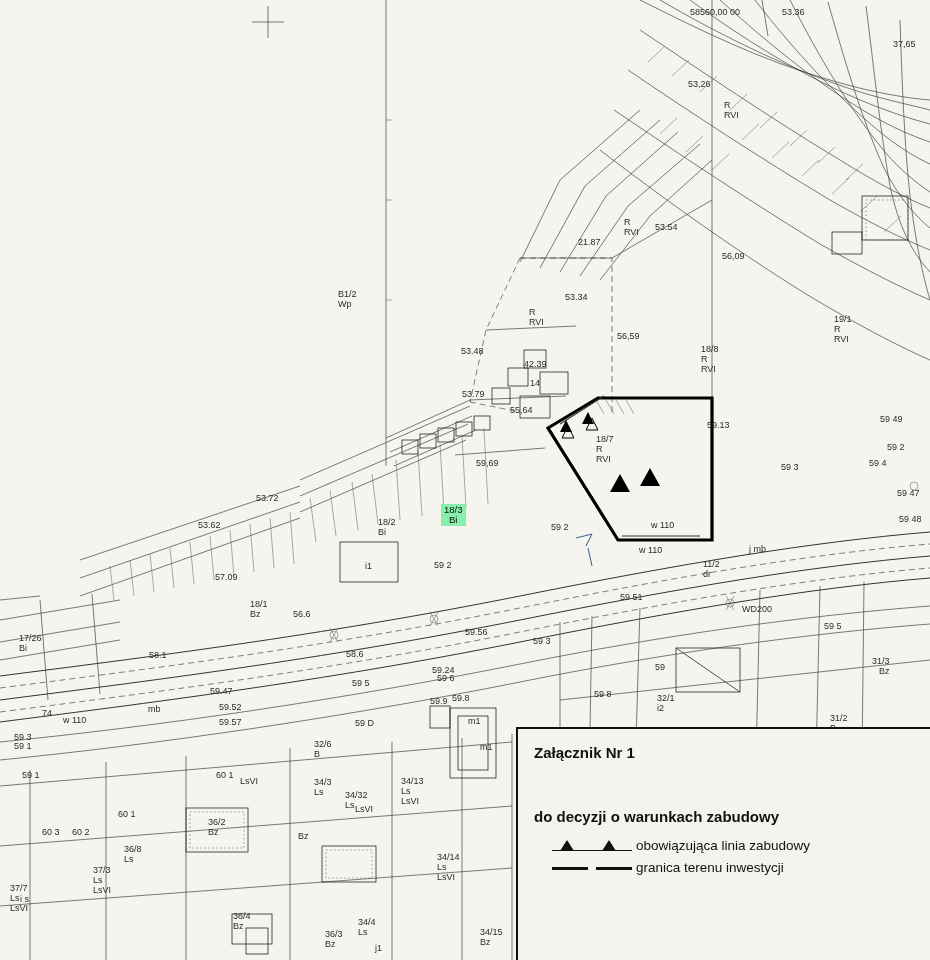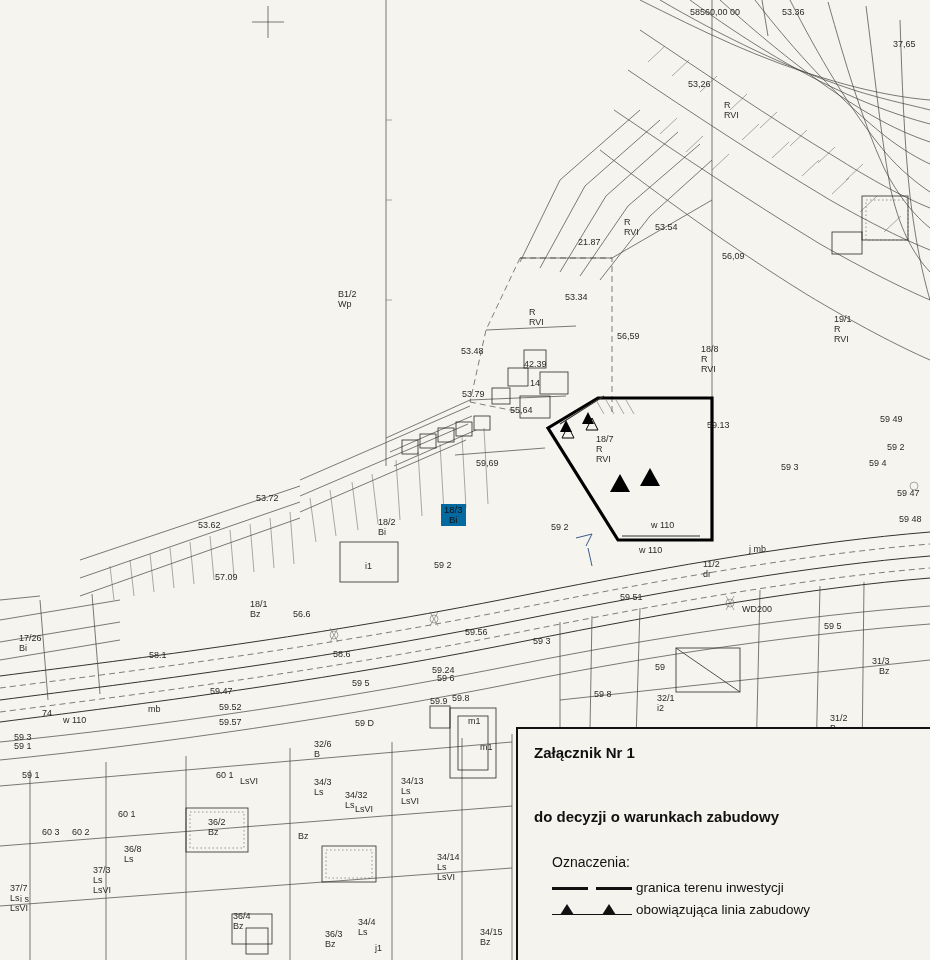--- a/index.html
+++ b/index.html
@@ -120,21 +120,21 @@
   .tri.t2 { left: 50px; }
   .tri-wire {
     position: absolute;
     top: 2px;
   }
   
   #parcel-highlight {
     position: absolute;
     left: 441px;
     top: 504px;
-    background: #0369a1;
+    background: #86efac;
     padding: 1px 3px;
     font-size: 9.5px;
     color: #111;
     line-height: 1.05;
     text-align: center;
   }
   .maplabel {
     position: absolute;
     font-family: "Liberation Sans", sans-serif;
     font-size: 9px;
@@ -449,21 +449,21 @@
       <div class="maplabel" style="left: 365px; top: 562px;">i1</div>
       <div class="maplabel" style="left: 215px; top: 573px;">57.09</div>
       <div class="maplabel" style="left: 250px; top: 600px;">18/1<br>Bz</div>
       <div class="maplabel" style="left: 293px; top: 610px;">56.6</div>
       <div class="maplabel" style="left: 620px; top: 593px;">59 51</div>
       <div class="maplabel" style="left: 742px; top: 605px;">WD200</div>
       <div class="maplabel" style="left: 824px; top: 622px;">59 5</div>
       <div class="maplabel" style="left: 19px; top: 634px;">17/26<br>Bi</div>
       <div class="maplabel" style="left: 465px; top: 628px;">59.56</div>
       <div class="maplabel" style="left: 533px; top: 637px;">59 3</div>
-      <div class="maplabel" style="left: 333px; top: 650px; text-align: center;">58.6</div>
+      <div class="maplabel" style="left: 346px; top: 650px; text-align: center;">58.6</div>
       <div class="maplabel" style="left: 872px; top: 657px; text-align: right;">31/3<br>Bz</div>
       <div class="maplabel" style="left: 655px; top: 663px;">59</div>
       <div class="maplabel" style="left: 657px; top: 694px;">32/1<br>i2</div>
       <div class="maplabel" style="left: 149px; top: 651px;">58.1</div>
       <div class="maplabel" style="left: 432px; top: 666px;">59.24</div>
       <div class="maplabel" style="left: 452px; top: 678px; margin-top: 16px;">59.8</div>
       <div class="maplabel" style="left: 352px; top: 679px;">59 5</div>
       <div class="maplabel" style="left: 437px; top: 674px;">59 6</div>
       <div class="maplabel" style="left: 594px; top: 690px;">59 8</div>
       <div class="maplabel" style="left: 210px; top: 687px;">59.47</div>
@@ -507,38 +507,37 @@
   <div id="parcel-highlight">
     <div>18/3</div>
     <div>Bi</div>
   </div>
 
 
   <div id="legend">
     <div class="title1">Załącznik Nr 1</div>
     <div class="title2">do decyzji o warunkach zabudowy</div>
 
-    <div class="oz">Oznaczenia:</div>
 
     <div class="rows">
-
-      <div class="lrow">
-        <div class="sym">
-          <div class="sym-dash a"></div>
-          <div class="sym-dash b"></div>
-        </div>
-        <div class="ltext">granica terenu inwestycji</div>
-      </div>
 
       <div class="lrow">
         <div class="sym">
           <div class="sym-line"></div>
           <div class="tri t1"></div>
           <div class="tri t2"></div>
         </div>
         <div class="ltext">obowiązująca linia zabudowy</div>
       </div>
 
+      <div class="lrow">
+        <div class="sym">
+          <div class="sym-dash a"></div>
+          <div class="sym-dash b"></div>
+        </div>
+        <div class="ltext">granica terenu inwestycji</div>
+      </div>
+
 
     </div>
   </div>
 
 </div>
 
 </body></html>

